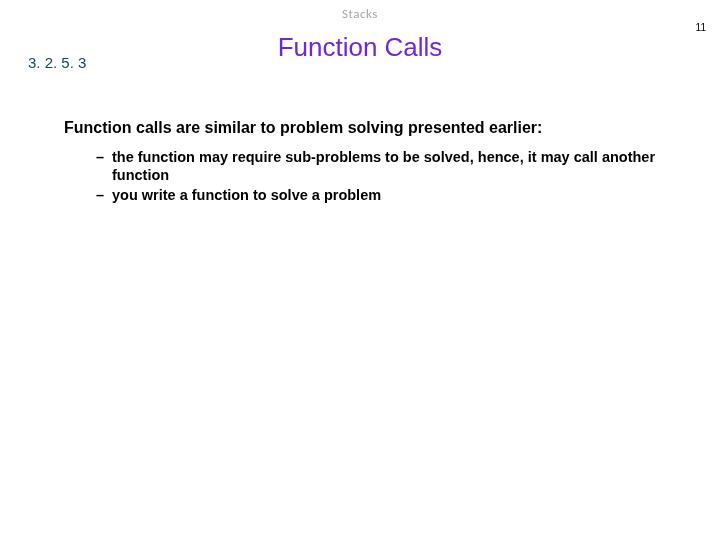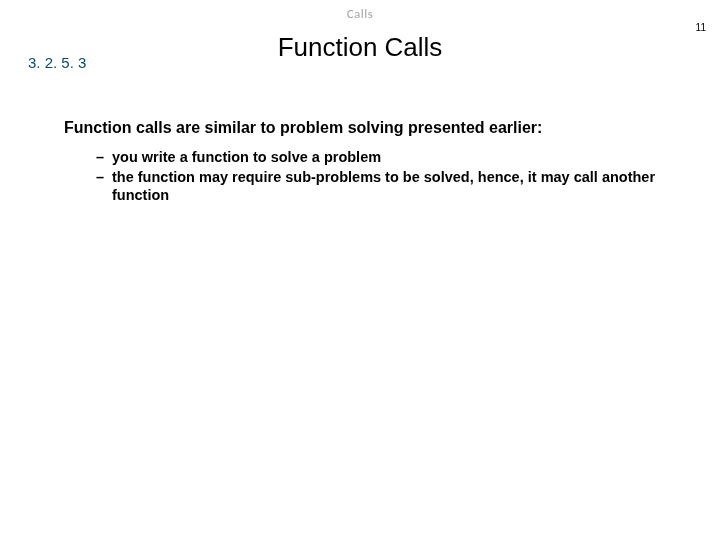--- a/index.html
+++ b/index.html
@@ -43,21 +43,21 @@
     font-size: 15px;
     color: #0c4a6e;
   }
   .title {
     position: absolute;
     top: 32px;
     left: 0;
     width: 100%;
     text-align: center;
     font-size: 26px;
-    color: #000000;
+    color: #6d28d9;
   }
   .body {
     position: absolute;
     top: 118px;
     left: 64px;
     right: 40px;
     font-size: 16px;
     line-height: 1.25;
     font-weight: bold;
   }
@@ -81,29 +81,29 @@
     position: absolute;
     left: 0;
     top: 0;
   }
 </style>
 </head>
 <body>
 
 <div class="slide">
 
-  <div class="header-topic">Calls</div>
+  <div class="header-topic">Stacks</div>
 
   <div class="page-number">11</div>
 
   <div class="section-number">3. 2. 5. 3</div>
 
   <div class="title">Function Calls</div>
 
   <div class="body">
     <p class="intro">Function calls are similar to problem solving presented earlier:</p>
     <ul class="bullets">
+      <li>the function may require sub-problems to be solved, hence, it may call another function</li>
       <li>you write a function to solve a problem</li>
-      <li>the function may require sub-problems to be solved, hence, it may call another function</li>
     </ul>
   </div>
 
 </div>
 
 </body></html>

